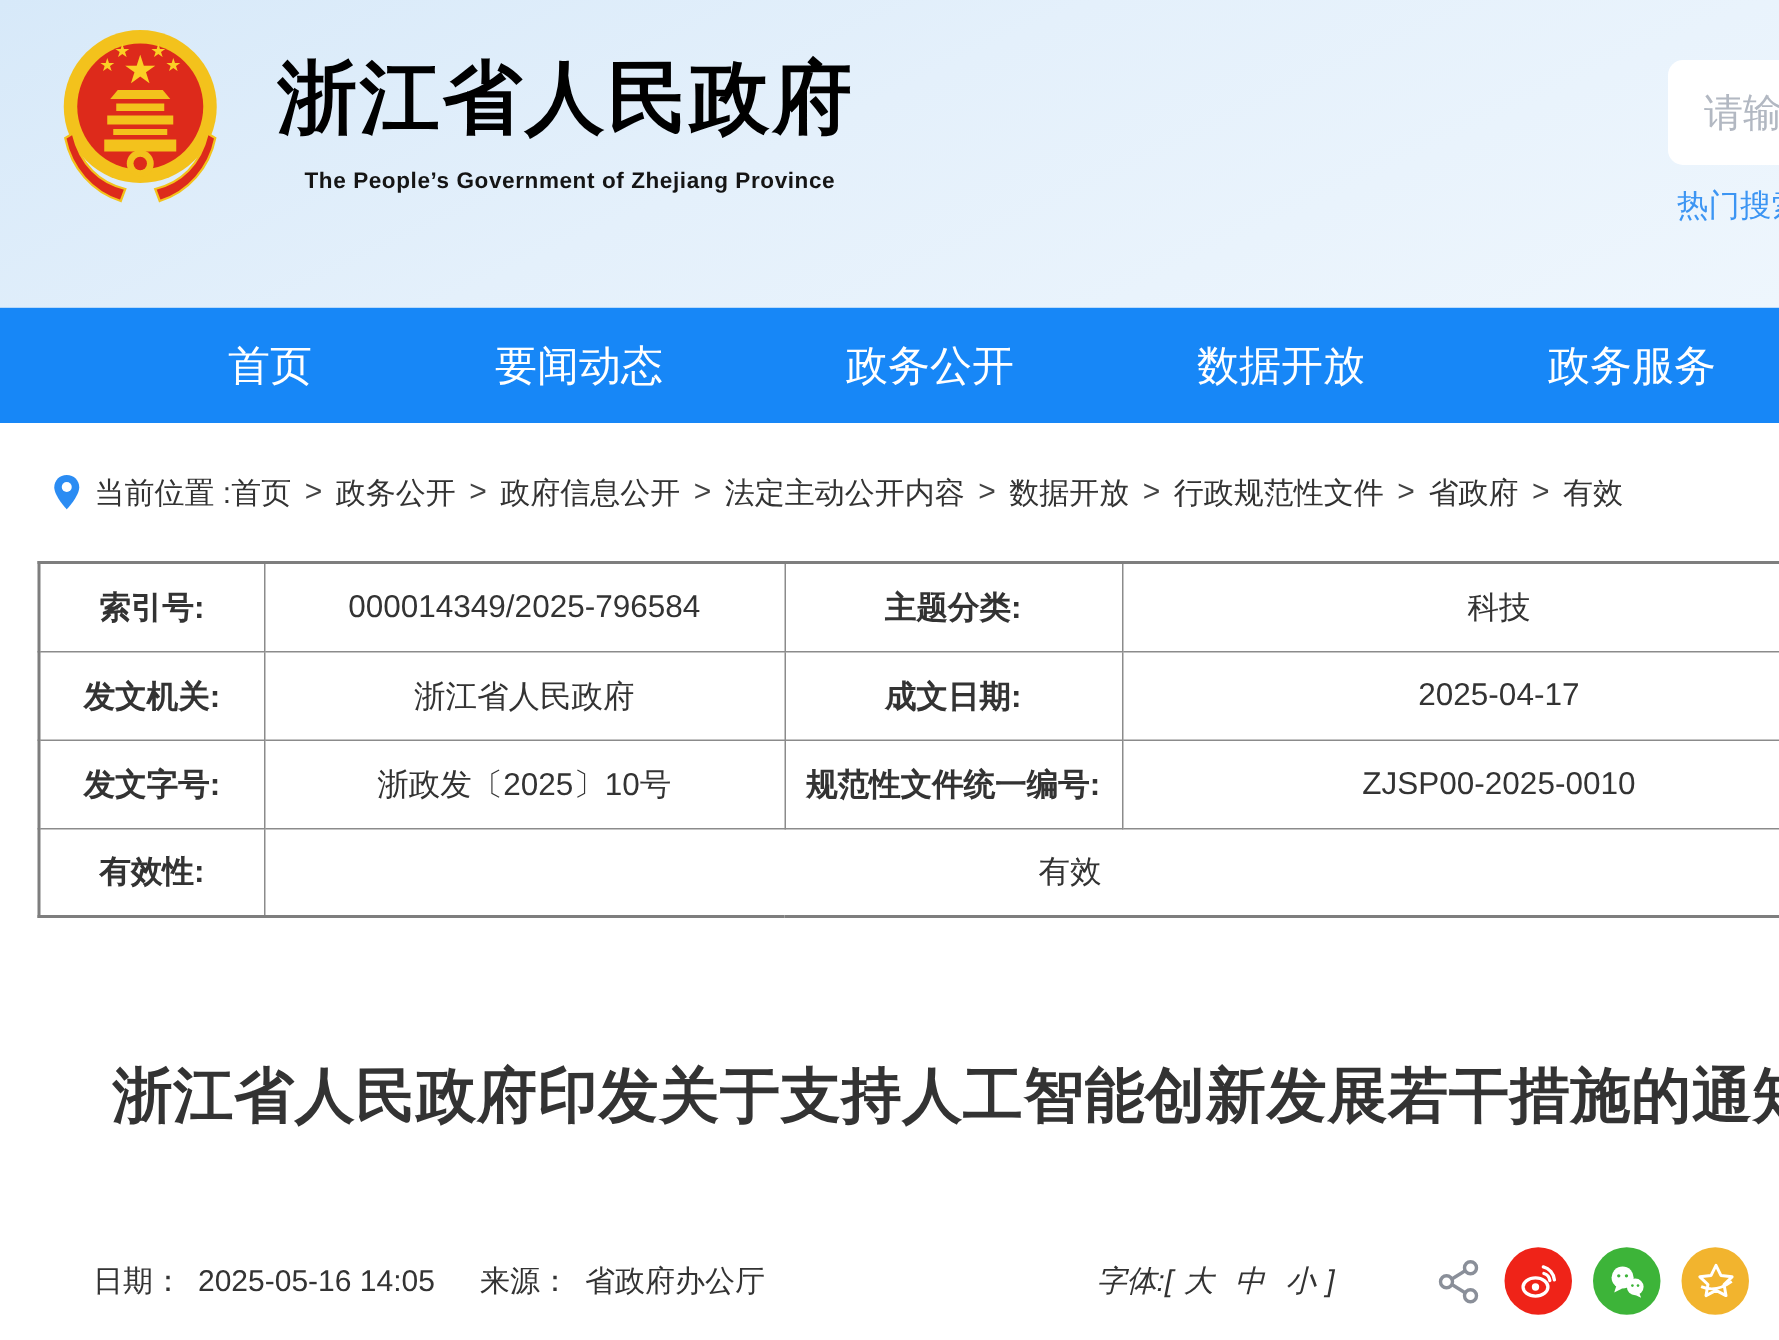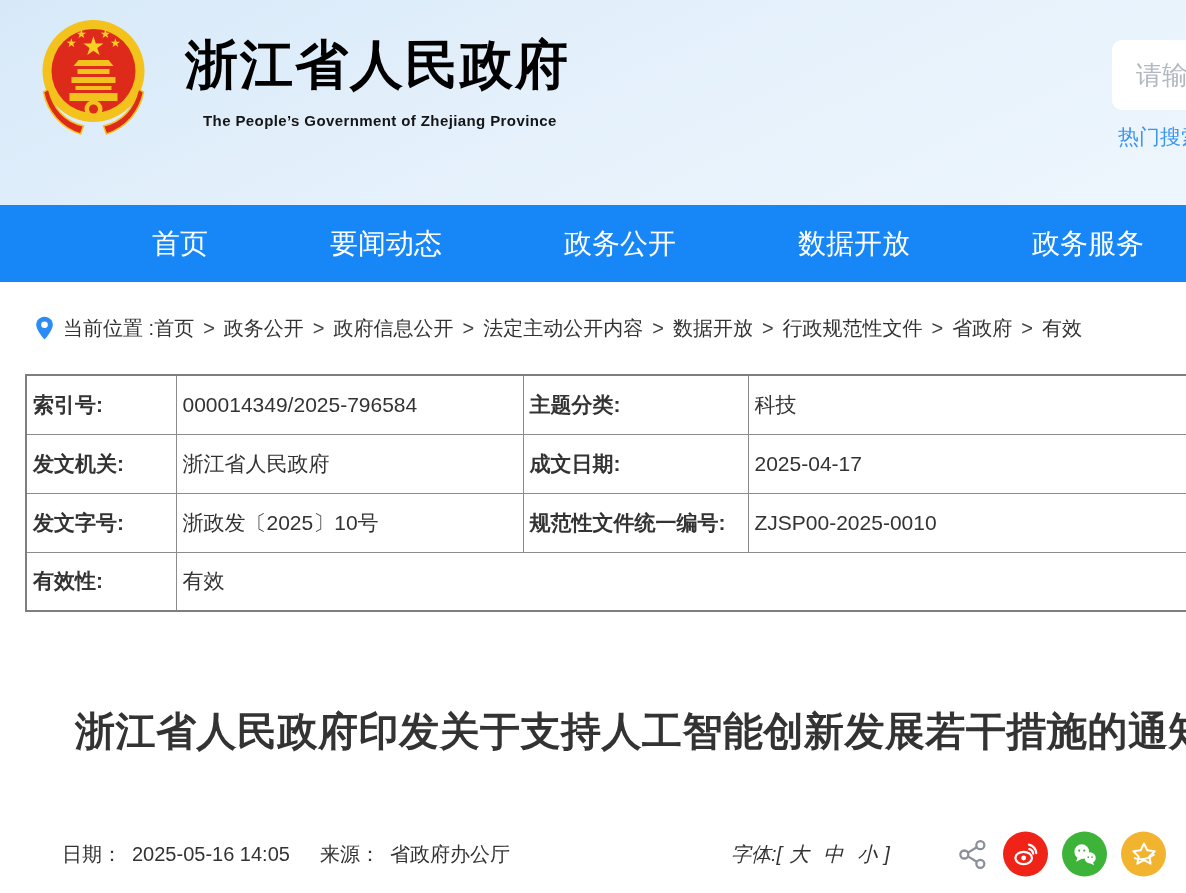--- a/index.html
+++ b/index.html
@@ -33,21 +33,21 @@
   .breadcrumb { height:92px; display:flex; align-items:center; padding-left:35px;
     font-size:20px; color:#333; white-space:nowrap; overflow:hidden; }
   .pin { width:19px; height:27px; margin-right:9px; flex:0 0 auto; }
   .crumb { cursor:pointer; }
   .crumb-sep { margin:0 9px; color:#444; }
 
   
   .table-clip { width:1186px; overflow:hidden; }
   table.doc-meta { margin-left:25px; width:1225px; border-collapse:collapse;
     table-layout:fixed; border:2px solid #7e7e7e; }
-  table.doc-meta td { border:1px solid #8b8b8b; height:59px; 
+  table.doc-meta td { border:1px solid #8b8b8b; height:59px; text-align:center;
     vertical-align:middle; font-size:21px; color:#333; padding:0 6px; }
   td.lbl { font-weight:bold; }
 
   
   .article-title { margin:94px 0 0 75px; font-size:40px; line-height:50px;
     font-weight:bold; color:#333; white-space:nowrap; letter-spacing:.5px; }
   .article-meta { position:relative; margin-top:72px; height:52px; font-size:20px; }
   .meta-left { position:absolute; left:62px; top:50%; transform:translateY(-50%);
     white-space:nowrap; }
   .meta-left .val { margin-left:10px; }

